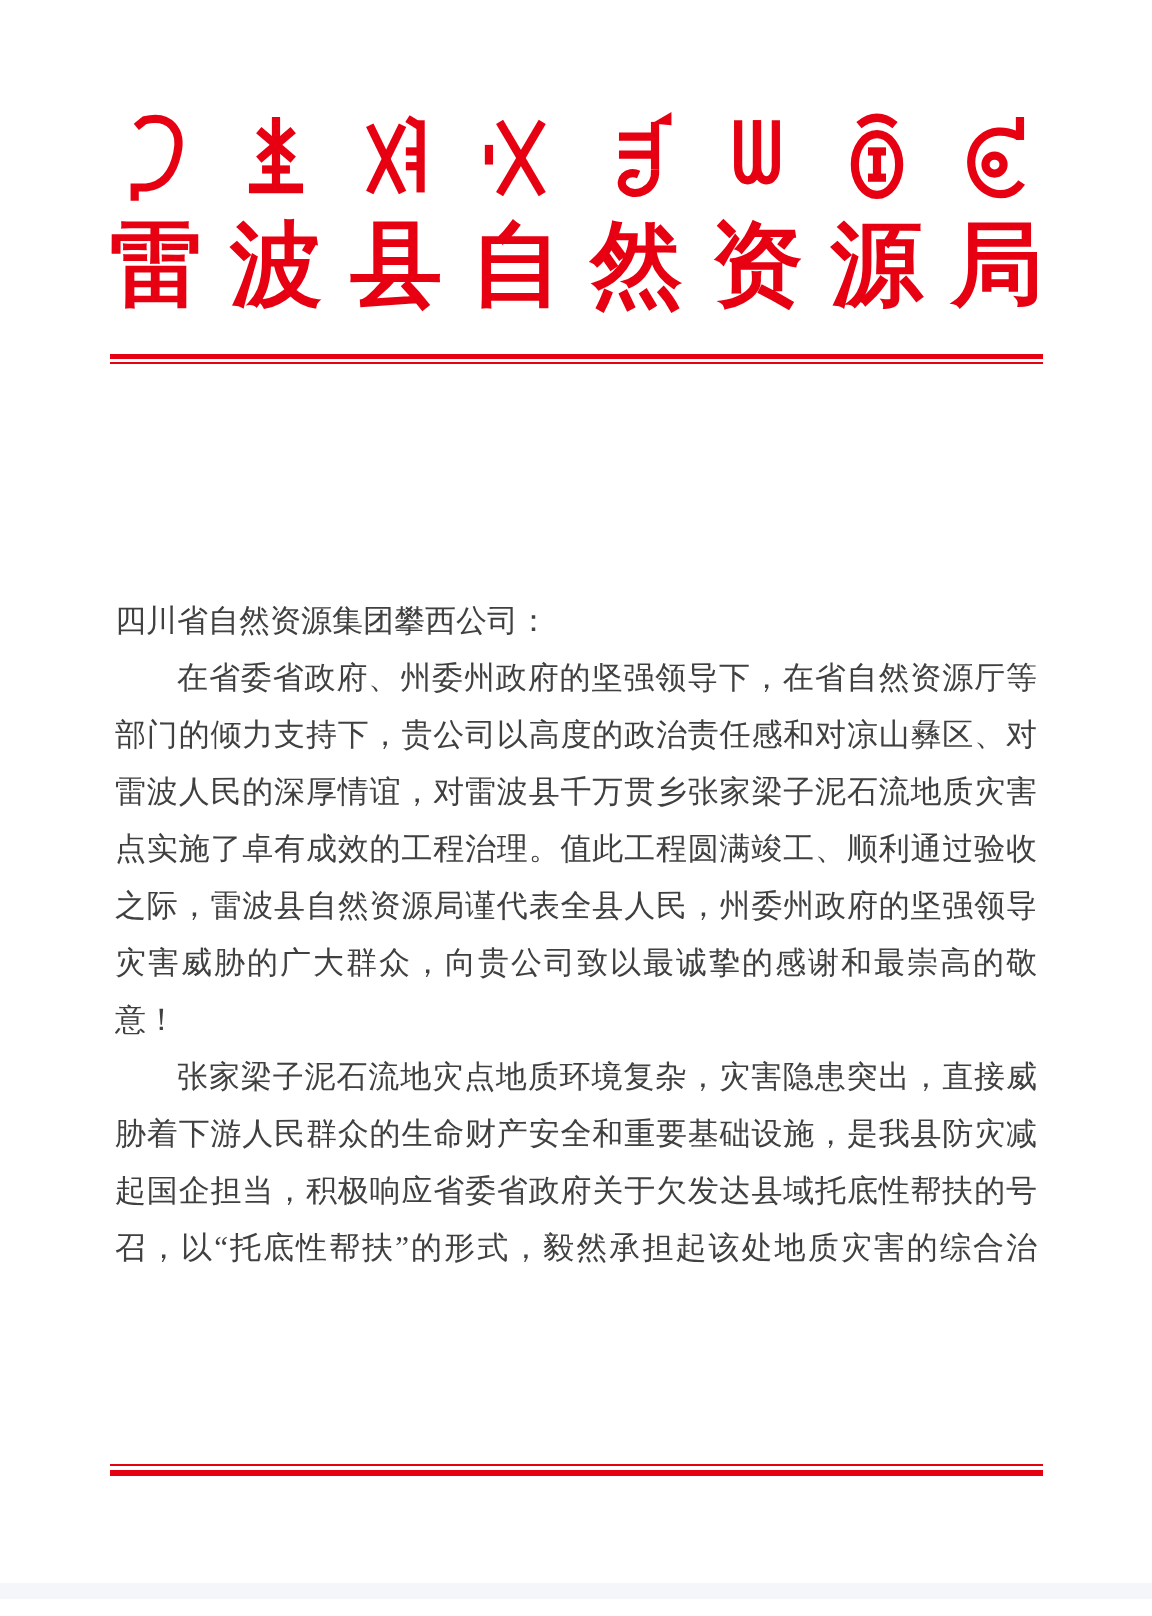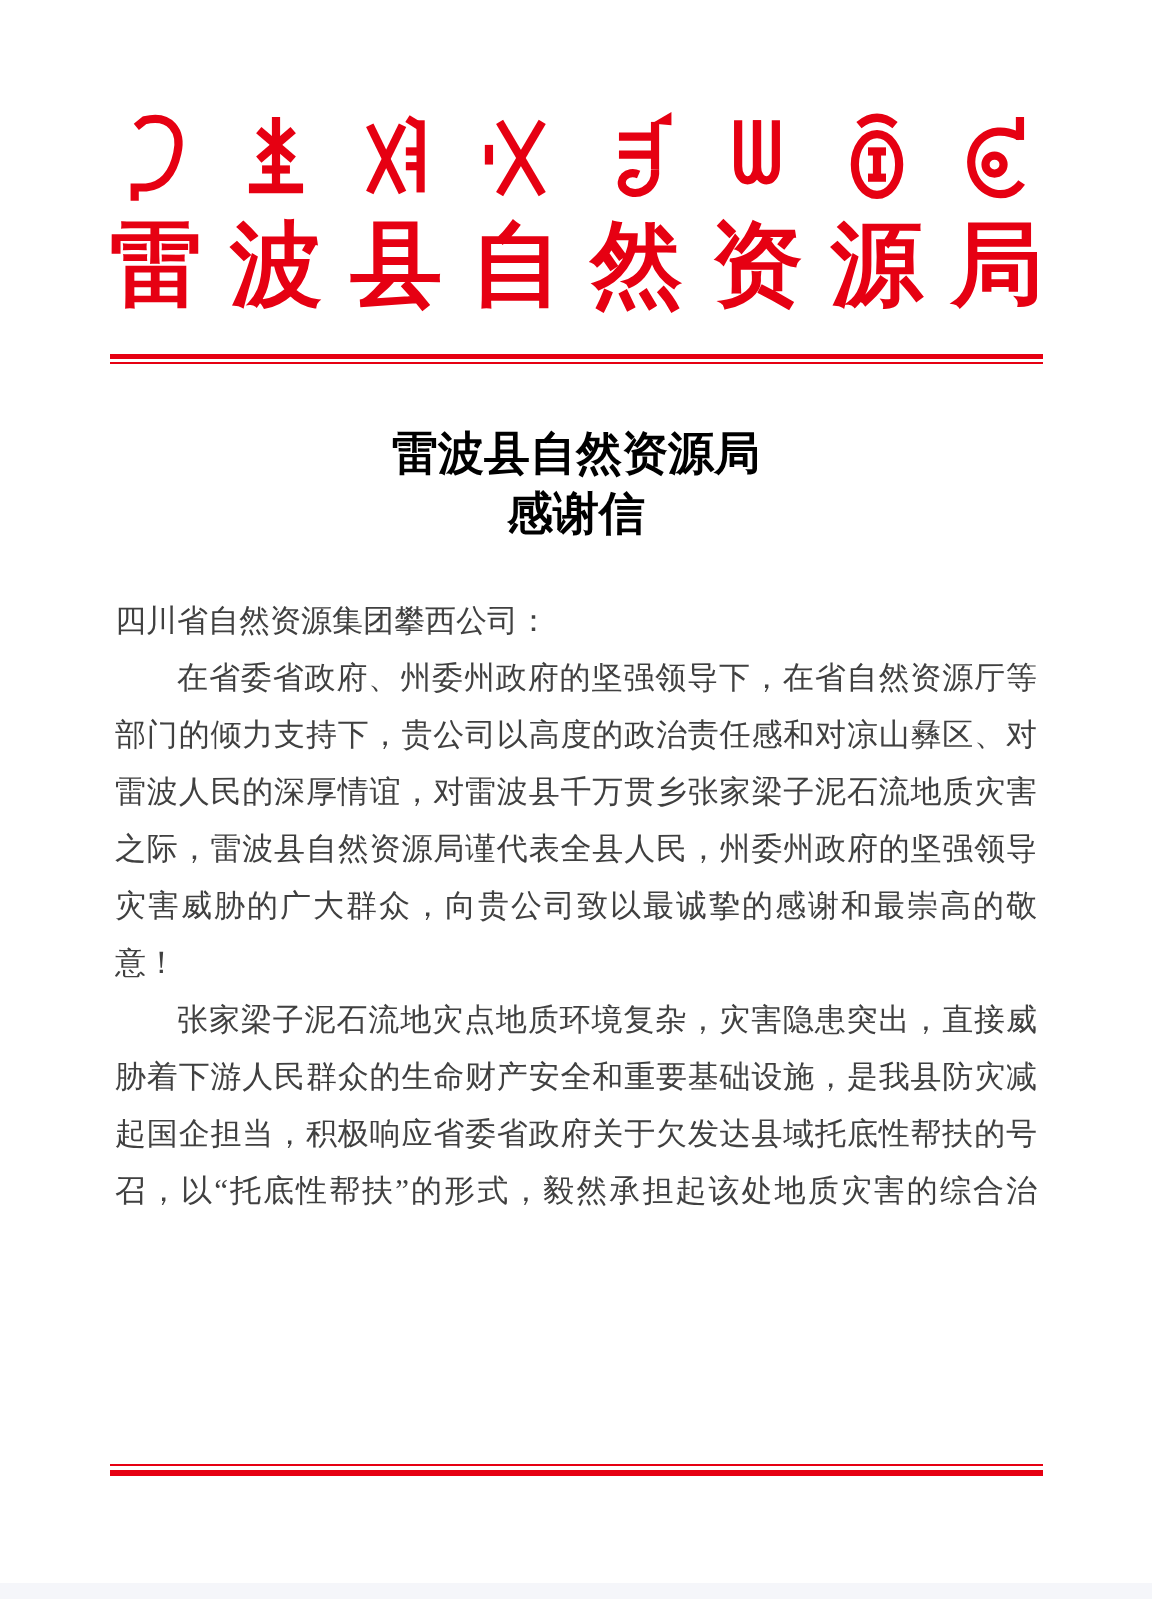--- a/index.html
+++ b/index.html
@@ -162,30 +162,27 @@
           <circle cx="47" cy="68" r="11"></circle>
         </svg>
       </span>
       <div class="han">局</div>
     </div>
 
   </div>
 
   <div class="rule-header"></div>
 
-  <div class="doc-title">
-    <div>雷波县自然资源局</div>
-    <div>感谢信</div>
-  </div>
 
   <div class="body-text">
     <div class="line">四川省自然资源集团攀西公司：</div>
     <div class="line just indent">在省委省政府、州委州政府的坚强领导下，在省自然资源厅等</div>
     <div class="line just">部门的倾力支持下，贵公司以高度的政治责任感和对凉山彝区、对</div>
     <div class="line just">雷波人民的深厚情谊，对雷波县千万贯乡张家梁子泥石流地质灾害</div>
+    <div class="line just">点实施了卓有成效的工程治理。值此工程圆满竣工、顺利通过验收</div>
     <div class="line just">之际，雷波县自然资源局谨代表全县人民，州委州政府的坚强领导下</div>
     <div class="line just">灾害威胁的广大群众，向贵公司致以最诚挚的感谢和最崇高的敬</div>
     <div class="line">意！</div>
     <div class="line just indent">张家梁子泥石流地灾点地质环境复杂，灾害隐患突出，直接威</div>
     <div class="line just">胁着下游人民群众的生命财产安全和重要基础设施，是我县防灾减</div>
     <div class="line just">起国企担当，积极响应省委省政府关于欠发达县域托底性帮扶的号</div>
     <div class="line just">召，以“托底性帮扶”的形式，毅然承担起该处地质灾害的综合治</div>
   </div>
 
   <div class="rule-footer"></div>

